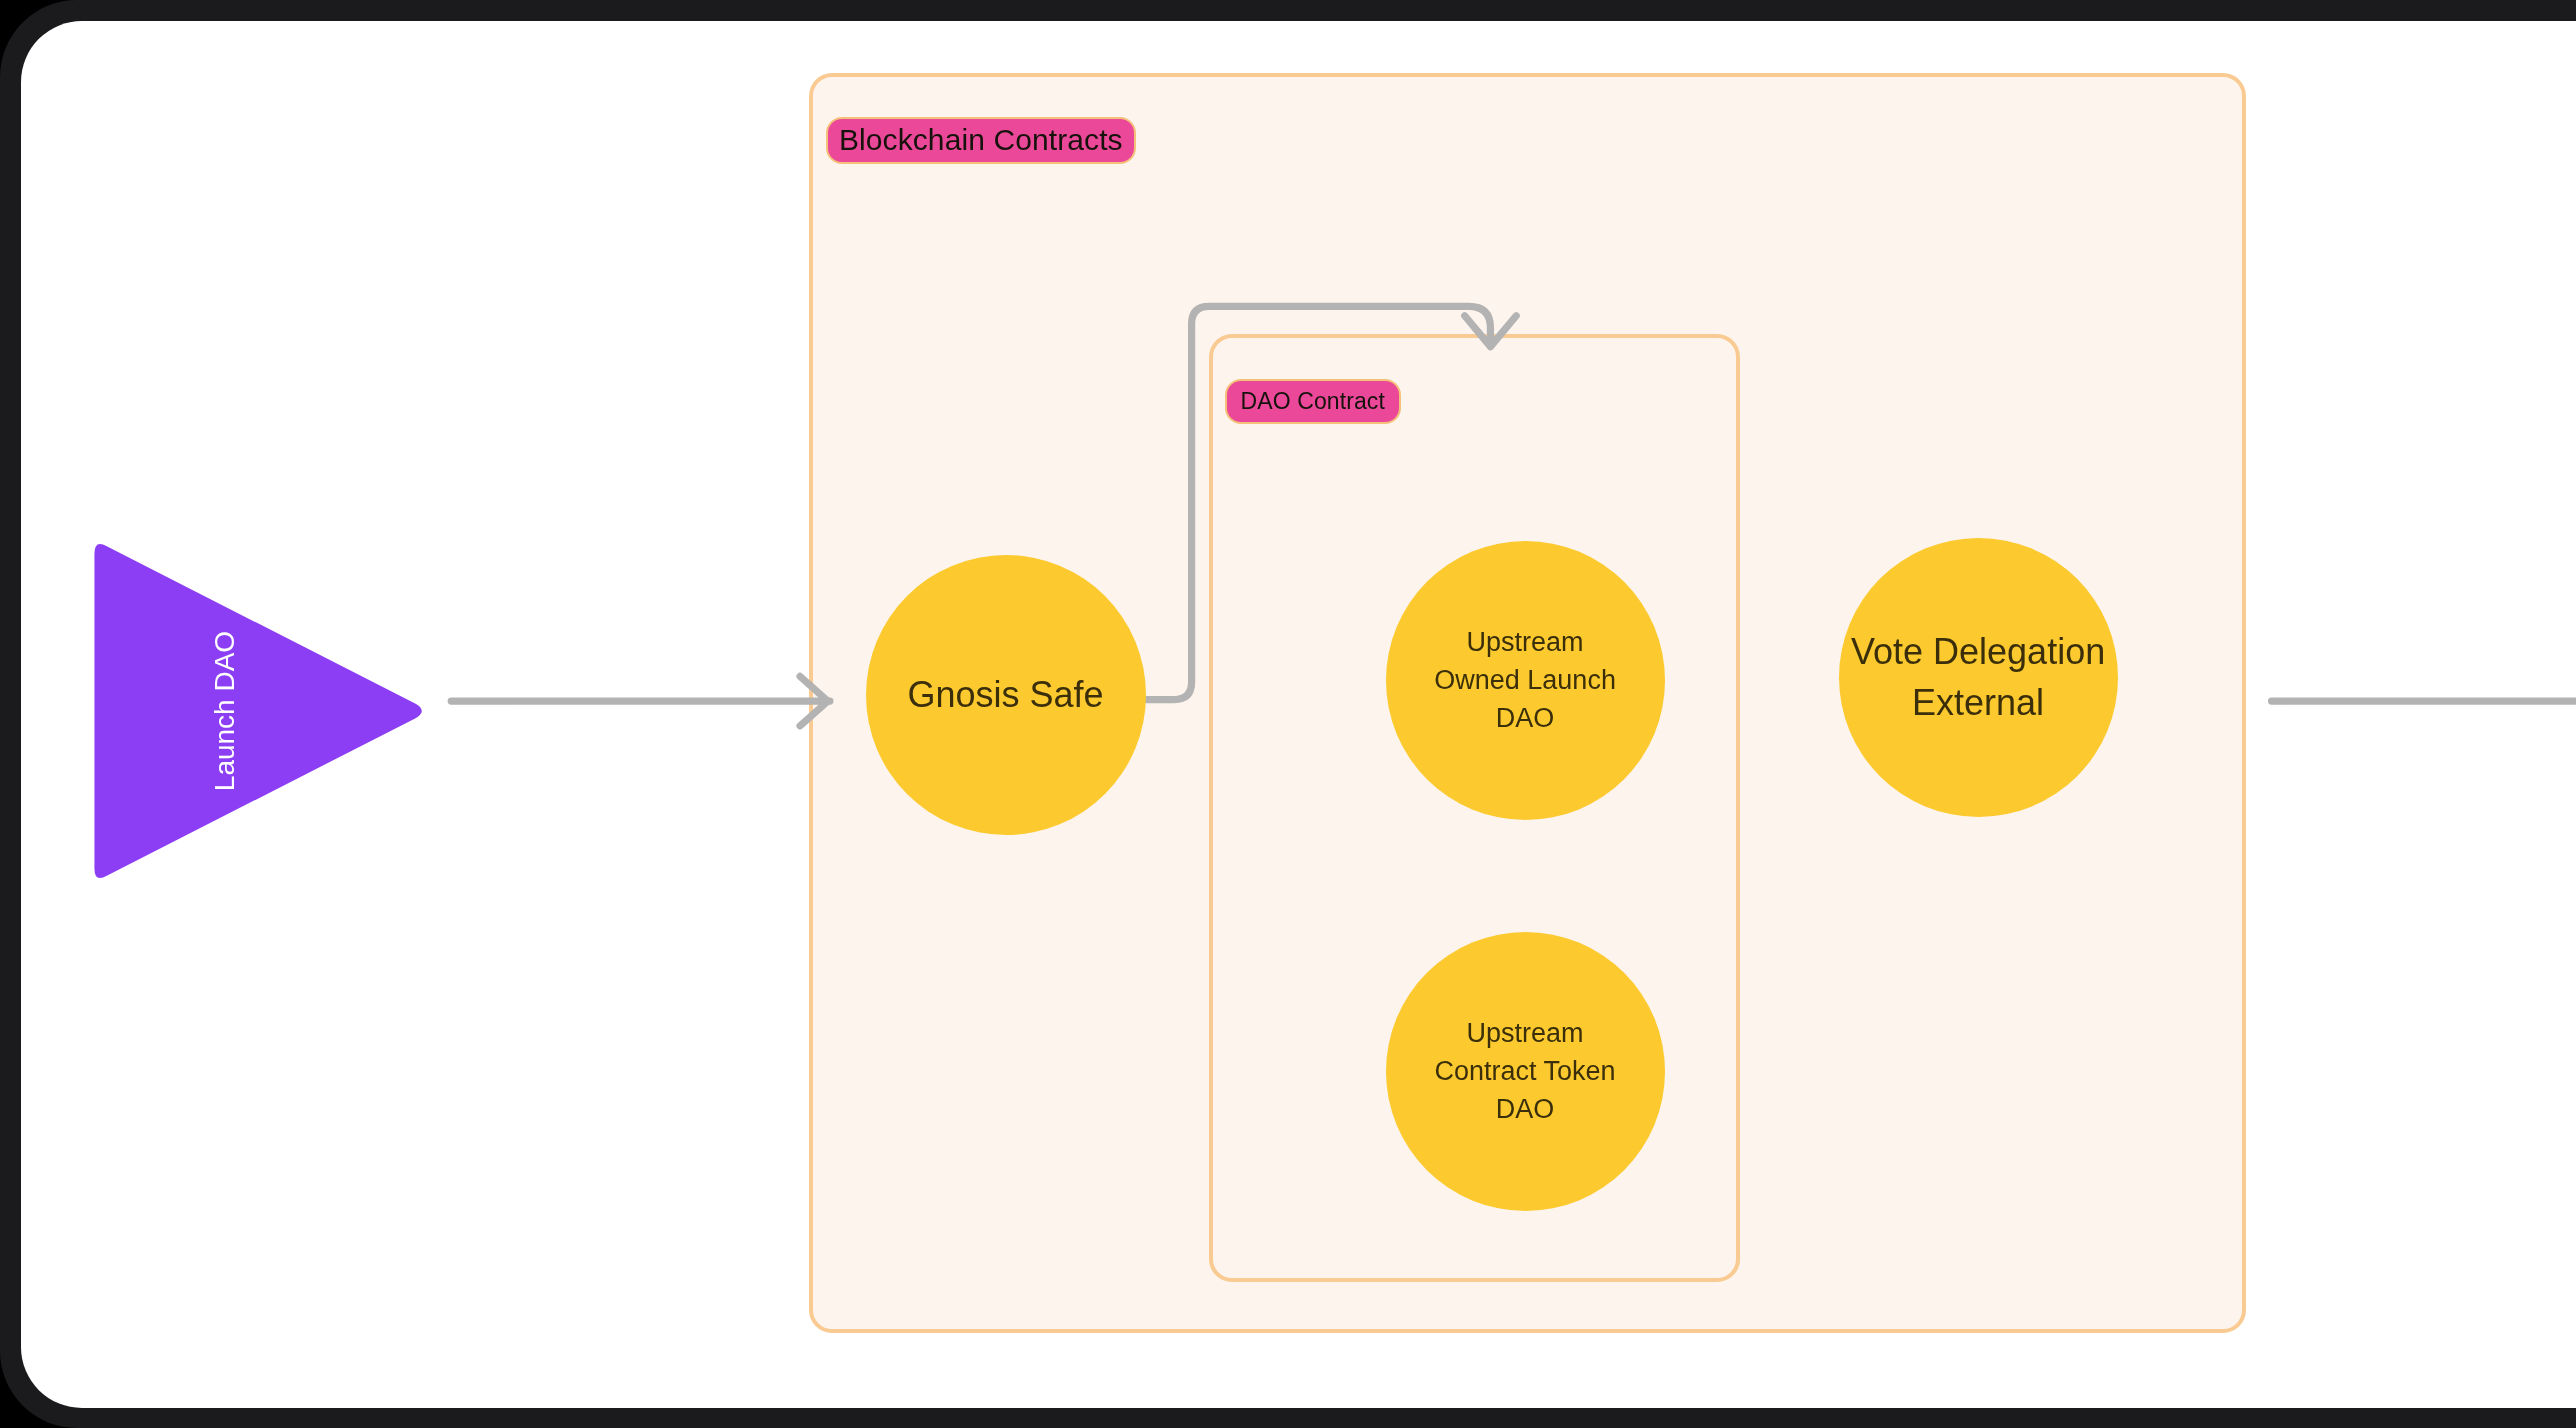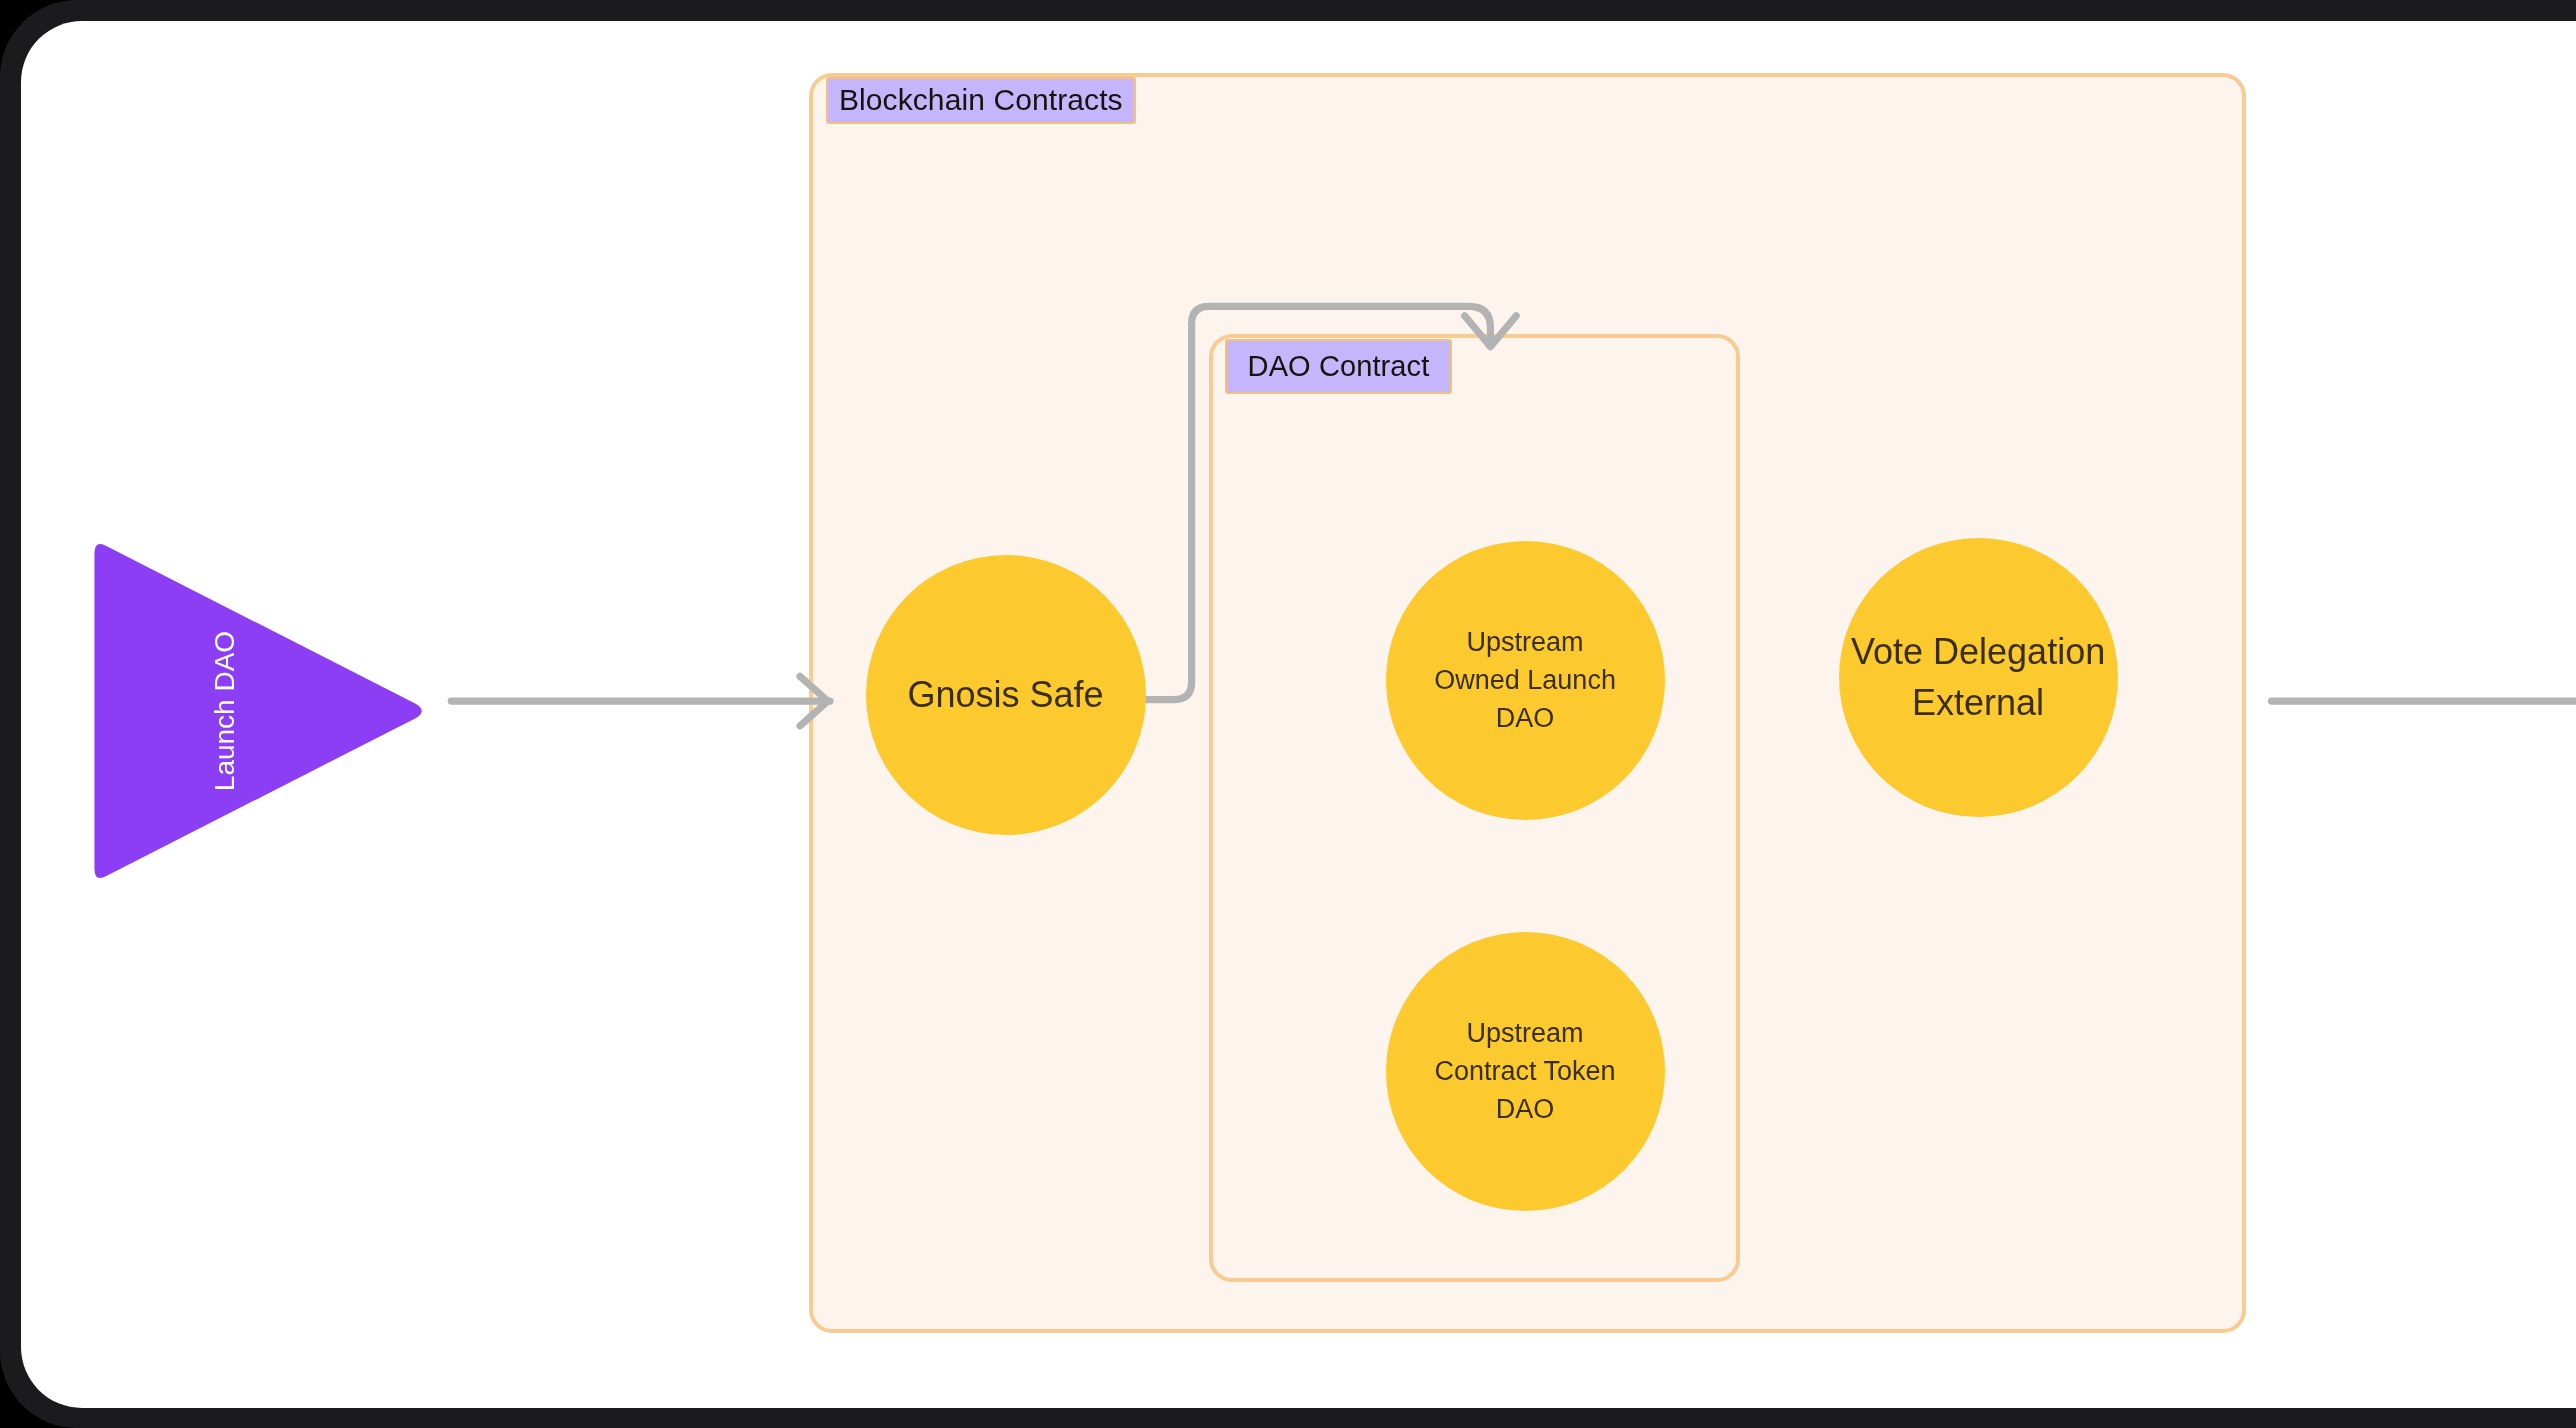--- a/index.html
+++ b/index.html
@@ -49,42 +49,43 @@
     width: 1437px; height: 1260px;
     border-radius: 23px;
   }
   #dao-group {
     left: 1188px;  top: 313px;
     width: 531px;  height: 948px;
     border-radius: 23px;
   }
   .group-label {
     position: absolute;
-    background: #c4b5fd;
+    background: #ec4899;
     border: 2.1px solid #f4c07a;
-    border-radius: 3px;
+    border-radius: 16px;
     color: #16120c;
     white-space: nowrap;
     box-sizing: border-box;
     display: flex;
     align-items: center;
     justify-content: center;
     letter-spacing: 0.1px;
+    margin-top: 40px;
   }
   #blockchain-label {
     left: 805px; top: 56px;
     height: 47px;
     padding: 0 11.3px;
     font-size: 30px;
   }
   #dao-label {
     left: 1204px; top: 318px;
-    height: 55px;
-    padding: 0 21px;
-    font-size: 29px;
+    height: 45px;
+    padding: 0 14px;
+    font-size: 23px;
   }
   
   .circle-node {
     position: absolute;
     border-radius: 50%;
     background: #fcca2e;
     display: flex;
     align-items: center;
     justify-content: center;
     text-align: center;

